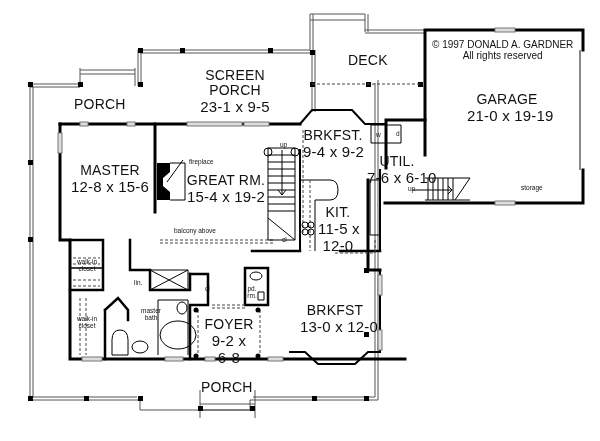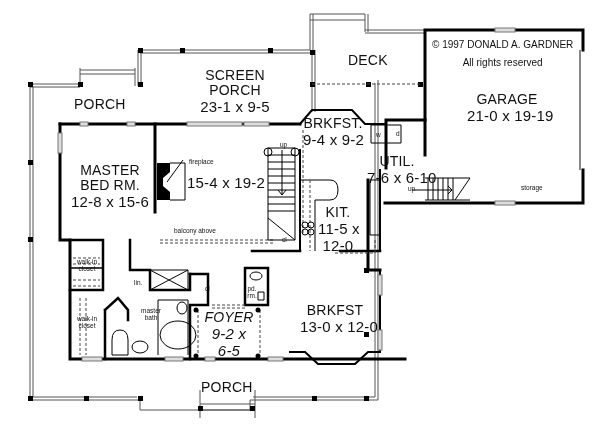--- a/index.html
+++ b/index.html
@@ -152,73 +152,73 @@
   <rect class="win" x="205" y="357" width="10" height="4"></rect>
   <rect class="win" x="268" y="357" width="15" height="4"></rect>
   <rect class="win" x="378" y="275" width="4" height="20"></rect>
   <rect class="win" x="378" y="330" width="4" height="20"></rect>
   <rect class="win" x="495" y="28" width="20" height="4"></rect>
   <rect class="win" x="495" y="201" width="20" height="4"></rect>
 </svg>
 
 <div class="lbl copy" style="left:432px;top:40px;">
   <div>© 1997 DONALD A. GARDNER</div>
-  <div style="margin-top:8px;">All rights reserved</div>
+  <div style="margin-top:1px;">All rights reserved</div>
 </div>
 
 <div class="lbl room" style="left:195px;top:68px;width:80px;">
   <div>SCREEN</div>
   <div style="margin-top:1px;">PORCH</div>
   <div class="dim">23-1 x 9-5</div>
 </div>
 
 <div class="lbl room" style="left:74px;top:97px;">PORCH</div>
 
 <div class="lbl room" style="left:348px;top:53px;">DECK</div>
 
 <div class="lbl room" style="left:467px;top:92px;width:80px;">
   <div>GARAGE</div>
   <div class="dim">21-0 x 19-19</div>
 </div>
 
 <div class="lbl room" style="left:70px;top:163px;width:80px;">
   <div>MASTER</div>
-  <div style="margin-top:1px;">BED RM.</div>
   <div class="dim">12-8 x 15-6</div>
 </div>
 
 <div class="lbl room" style="left:186px;top:173px;width:80px;">
+  <div>GREAT RM.</div>
   <div class="dim">15-4 x 19-2</div>
 </div>
 
-<div class="lbl room" style="left:303px;top:116px;width:60px;">
+<div class="lbl room" style="left:303px;top:128px;width:60px;">
   <div>BRKFST.</div>
   <div class="dim">9-4 x 9-2</div>
 </div>
 
 <div class="lbl room" style="left:367px;top:154px;width:60px;">
   <div>UTIL.</div>
   <div class="dim">7-6 x 6-10</div>
 </div>
 
 <div class="lbl room" style="left:318px;top:205px;width:40px;">
   <div>KIT.</div>
   <div class="dim">11-5 x</div>
   <div class="dim">12-0</div>
 </div>
 
 <div class="lbl room" style="left:300px;top:303px;width:70px;">
   <div>BRKFST</div>
   <div class="dim">13-0 x 12-0</div>
 </div>
 
-<div class="lbl room" style="left:200px;top:310px;width:58px;font-style:italic;">
+<div class="lbl room" style="left:200px;top:317px;width:58px;">
   <div>FOYER</div>
   <div class="dim">9-2 x</div>
-  <div class="dim">6-5</div>
+  <div class="dim">6-8</div>
 </div>
 
 <div class="lbl room" style="left:201px;top:380px;">PORCH</div>
 
 <div class="lbl tiny" style="left:189px;top:159px;">fireplace</div>
 <div class="lbl tiny" style="left:174px;top:228px;">balcony above</div>
 <div class="lbl tiny" style="left:280px;top:142px;">up</div>
 <div class="lbl tiny" style="left:408px;top:186px;">up</div>
 <div class="lbl tiny" style="left:521px;top:185px;">storage</div>
 <div class="lbl tiny" style="left:376px;top:132px;">w</div>

